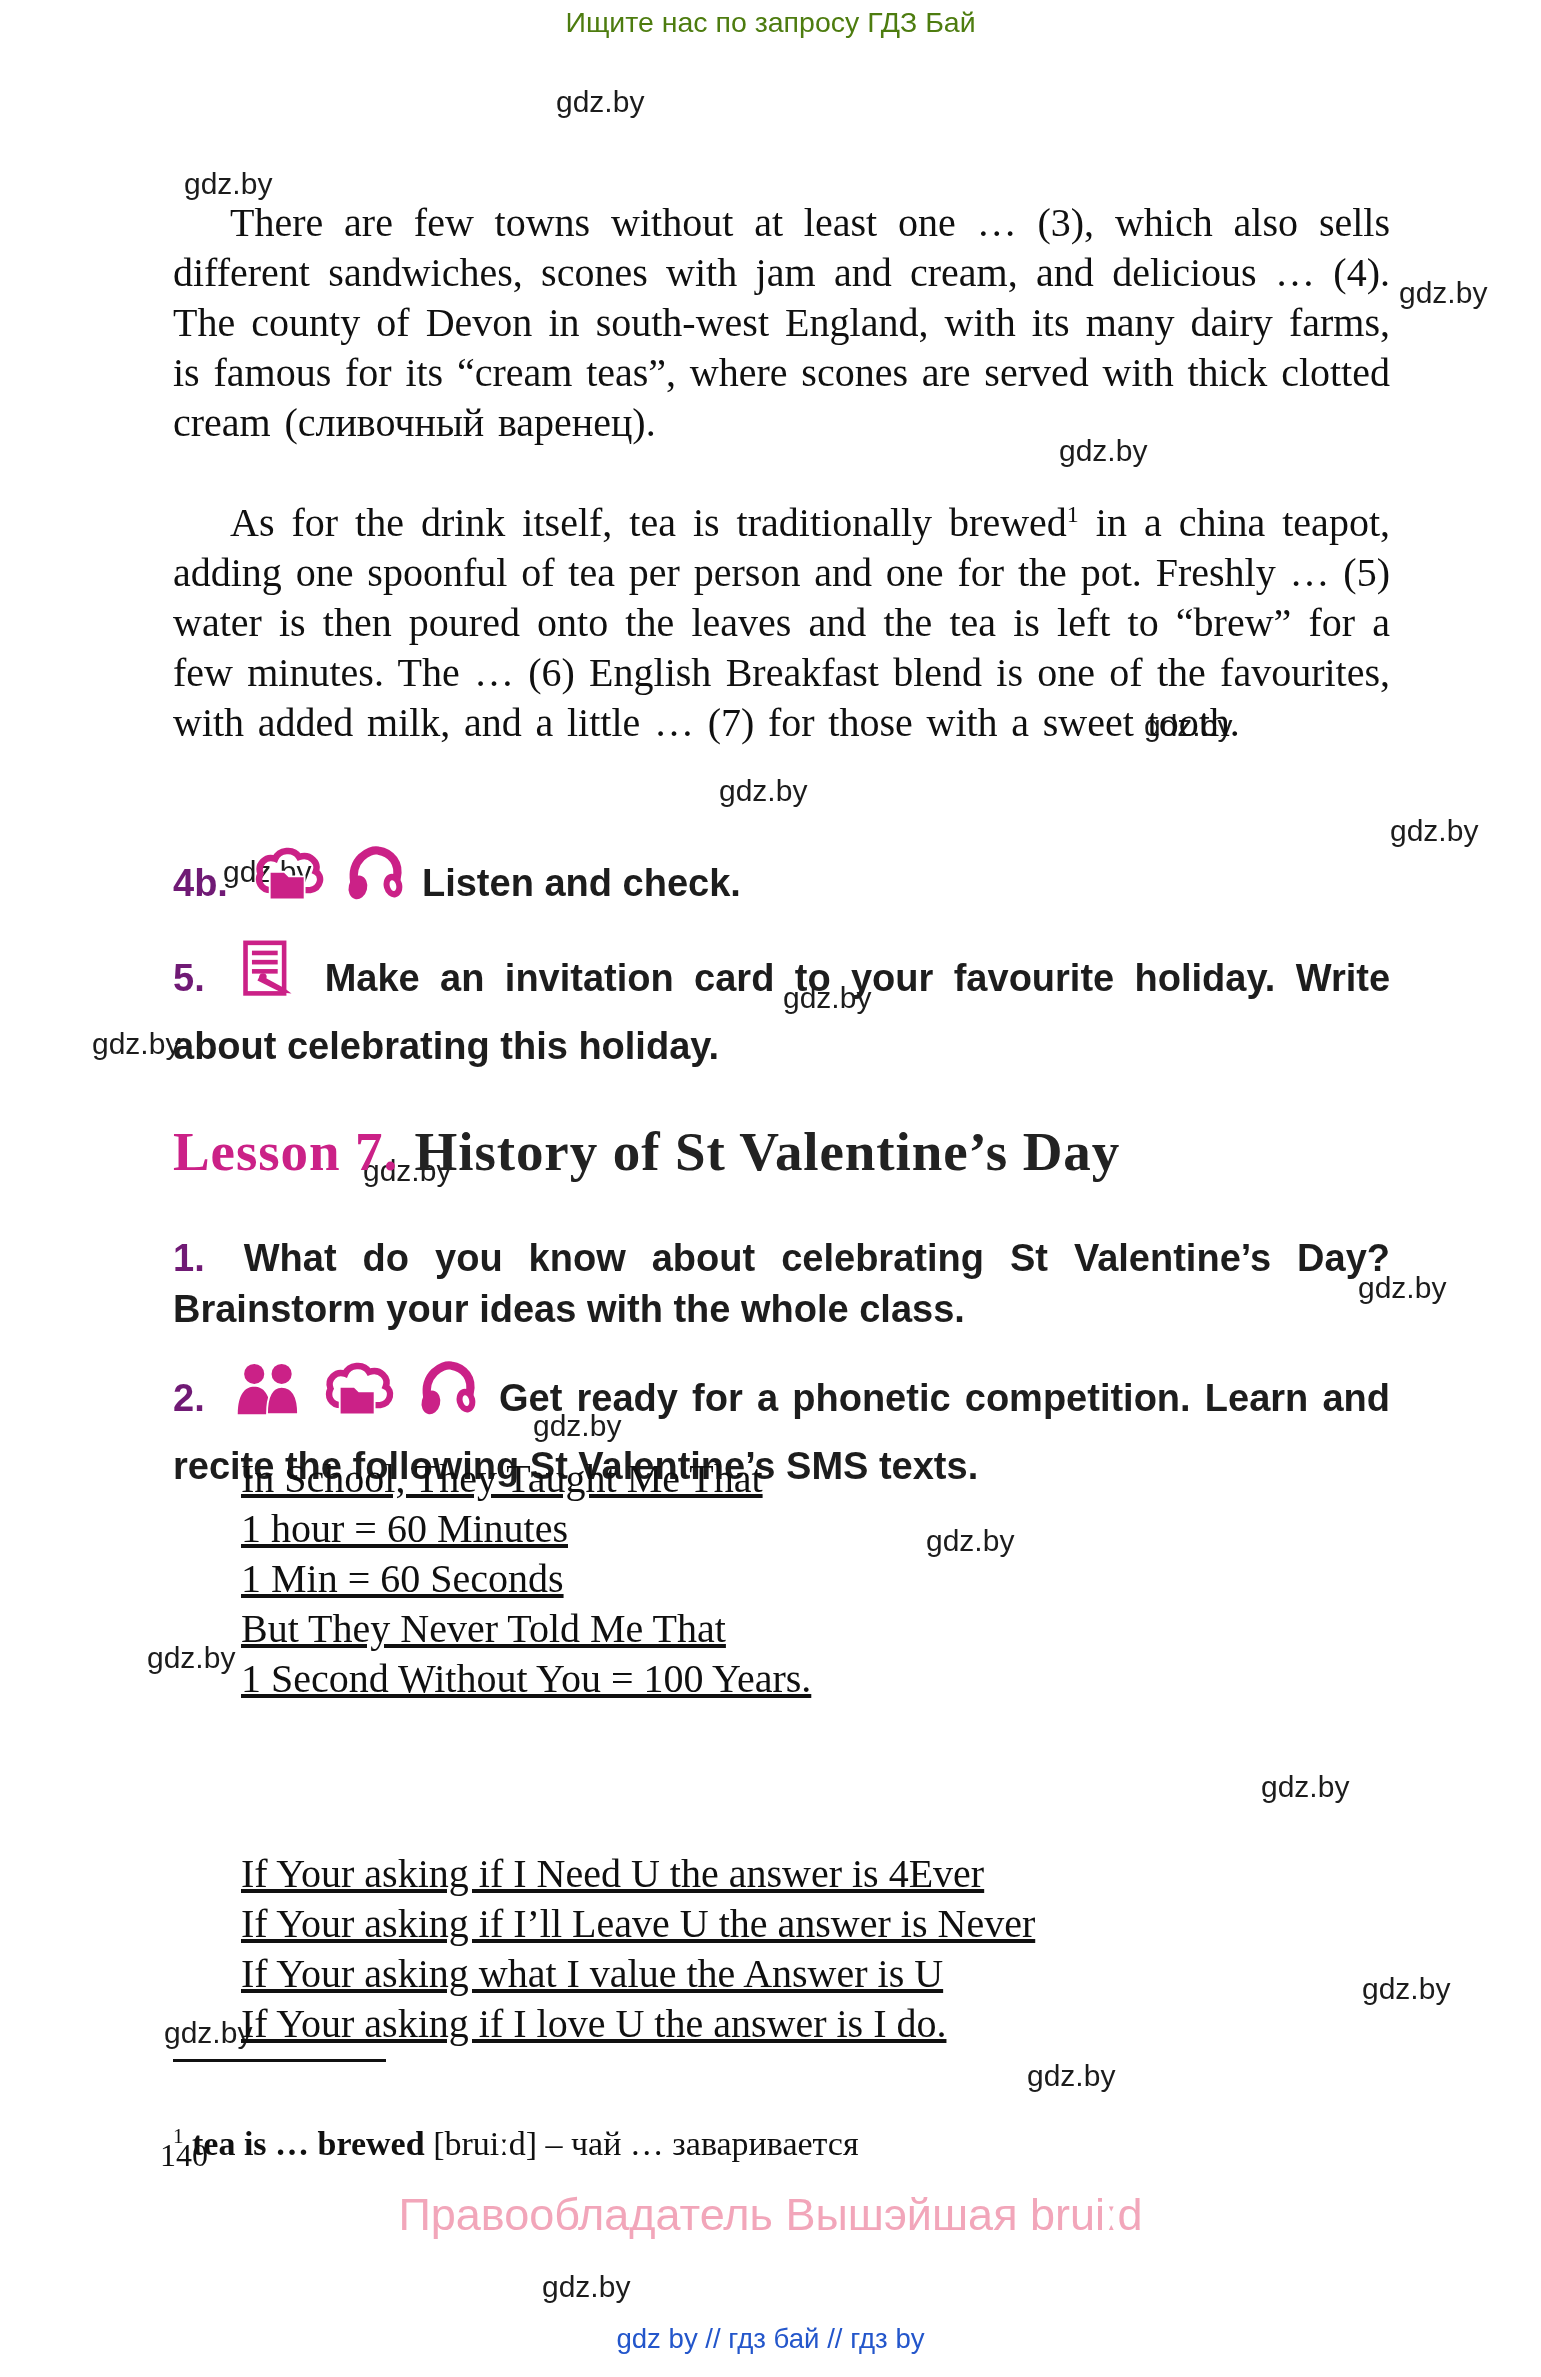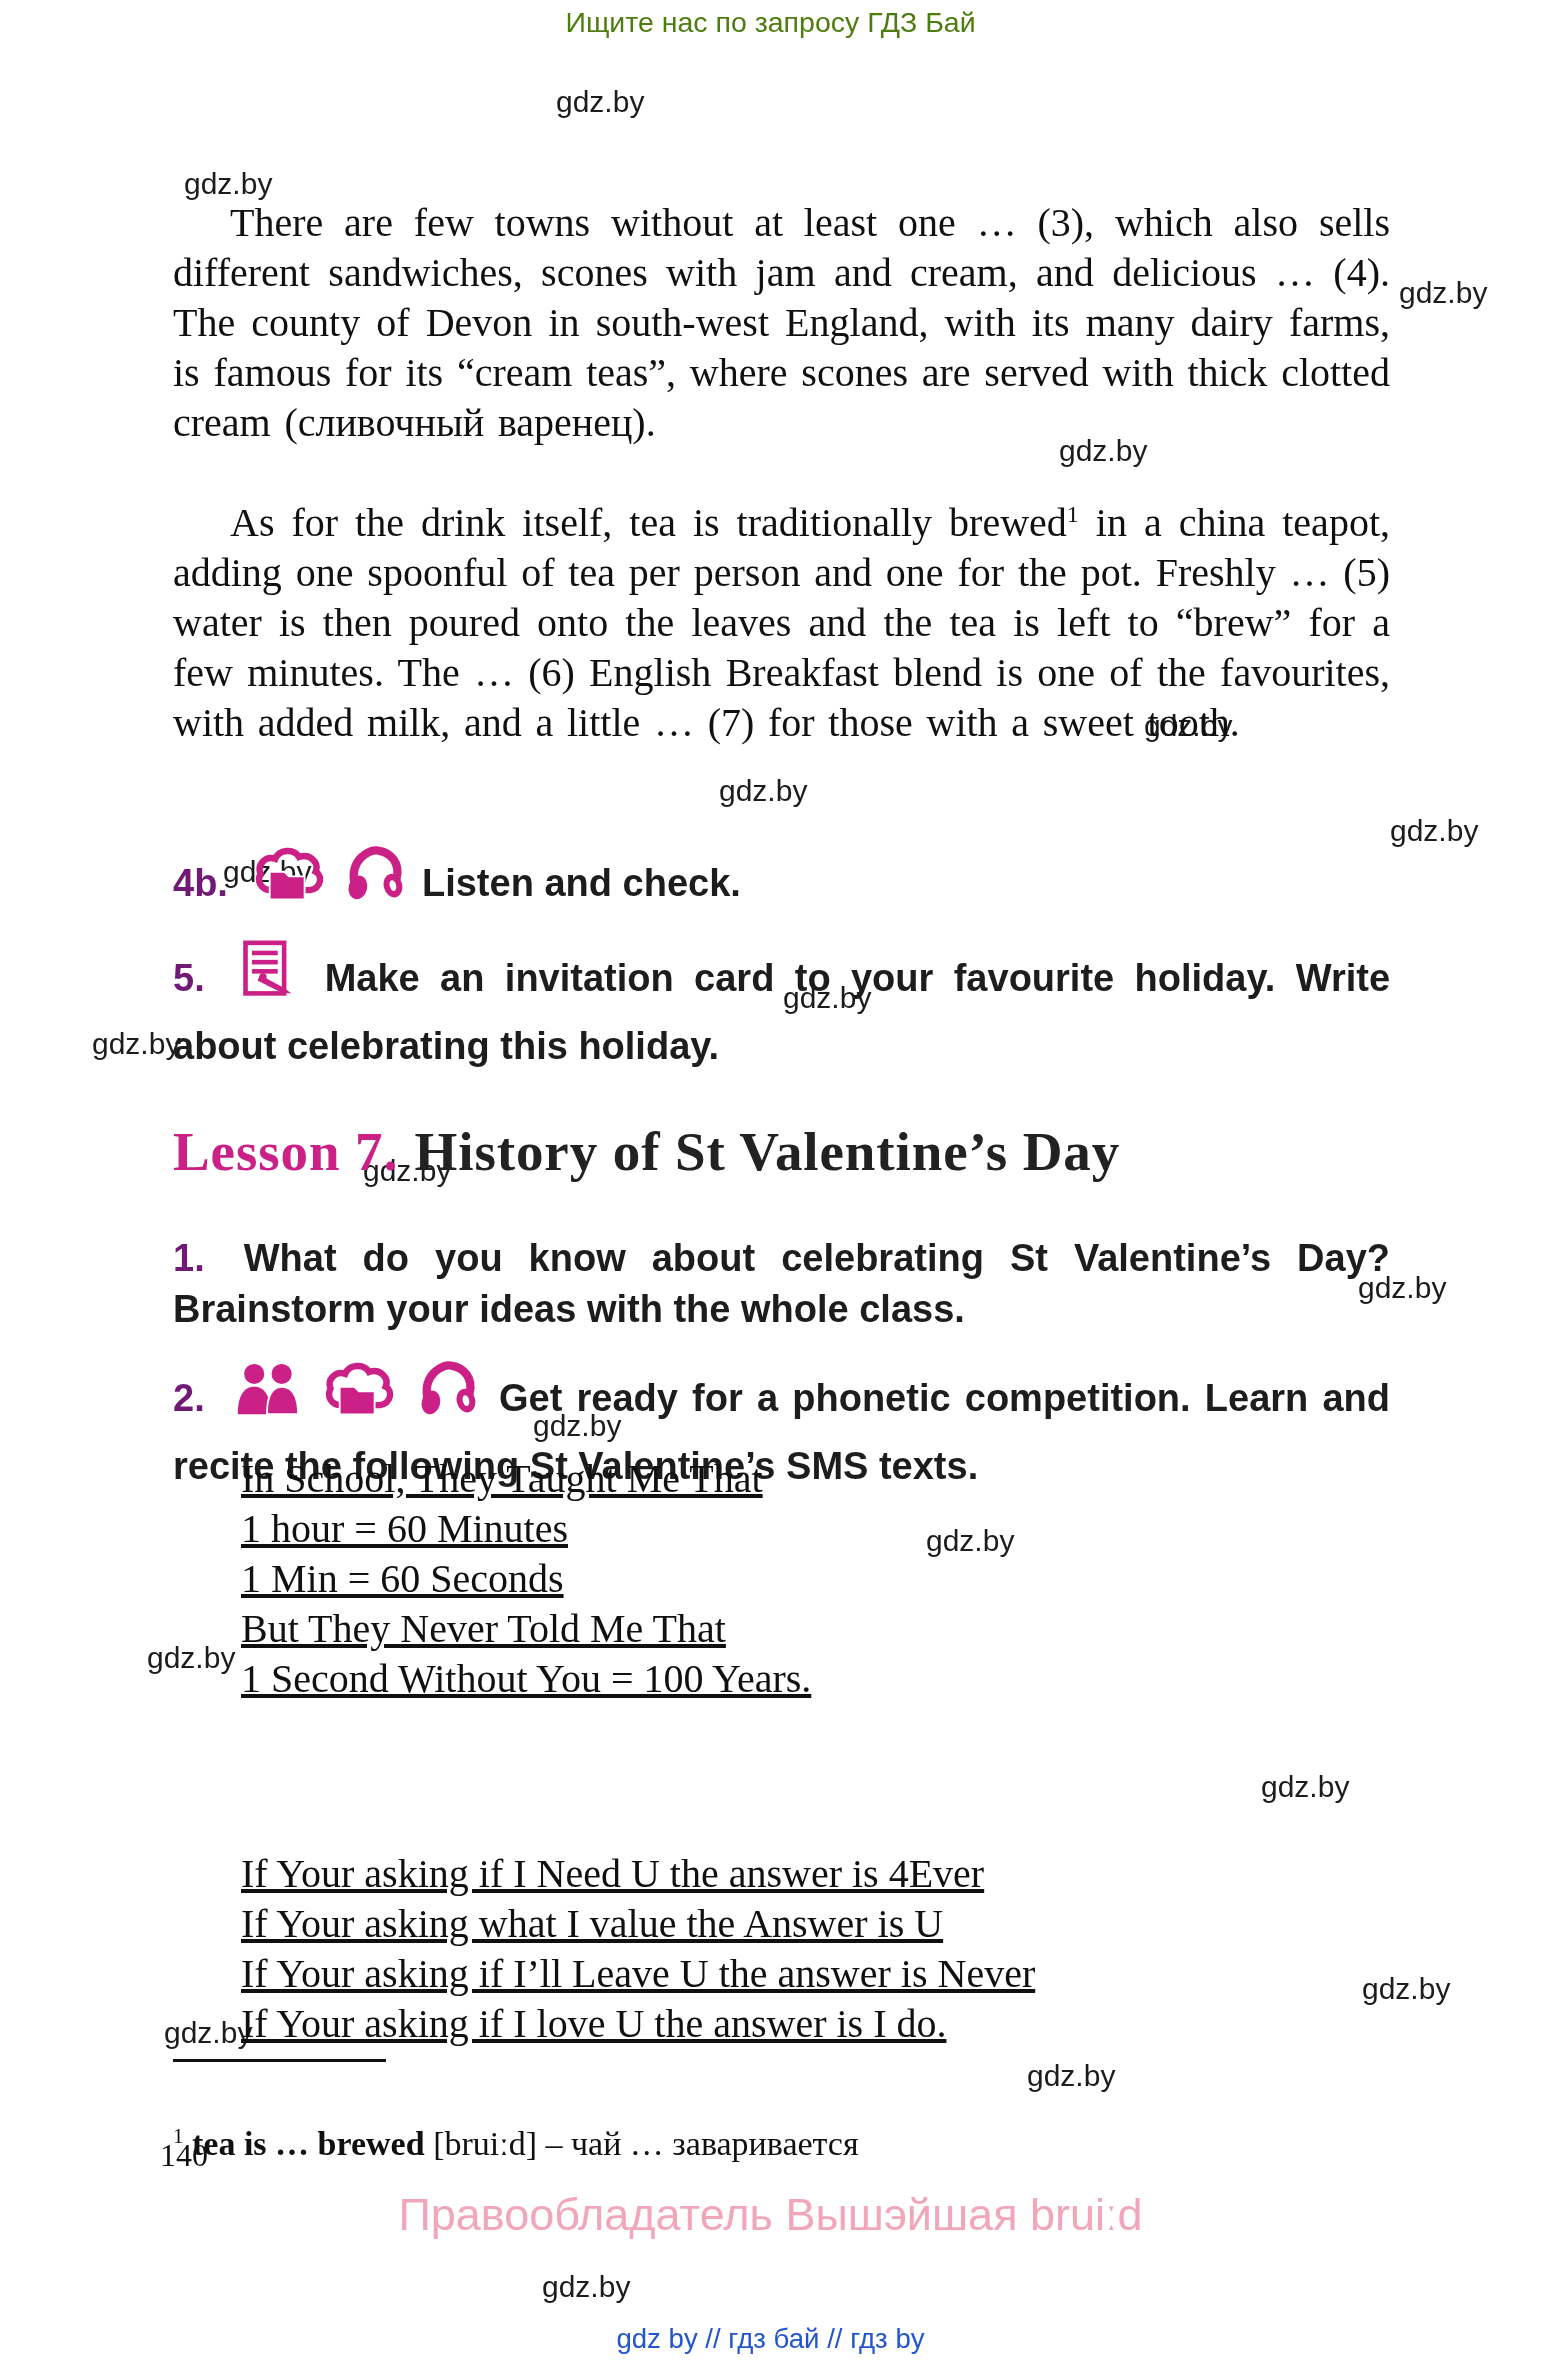--- a/index.html
+++ b/index.html
@@ -190,22 +190,22 @@
     <div>1 Min = 60 Seconds</div>
     <div>But They Never Told Me That</div>
     <div>1 Second Without You = 100 Years.</div>
   </div>
 
   <div class="stanza" style="left:278px;top:1726px">
   </div>
 
   <div class="stanza" style="left:241px;top:1849px">
     <div>If Your asking if I Need U the answer is 4Ever</div>
+    <div>If Your asking if I’ll Leave U the answer is Never</div>
     <div>If Your asking what I value the Answer is U</div>
-    <div>If Your asking if I’ll Leave U the answer is Never</div>
     <div>If Your asking if I love U the answer is I do.</div>
   </div>
 
   <div class="fn-rule"></div>
   <p class="footnote"><sup>1</sup> <b>tea is … brewed</b><span> [bruiːd] – чай … заваривается</span></p>
 
   <div class="pagenum">140</div>
 
   <div class="copyright">Правообладатель Вышэйшая bruiːd</div>
 

